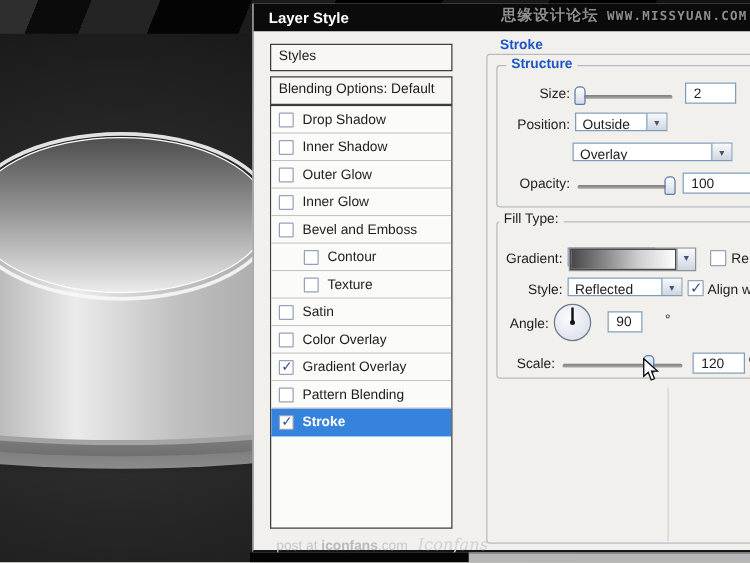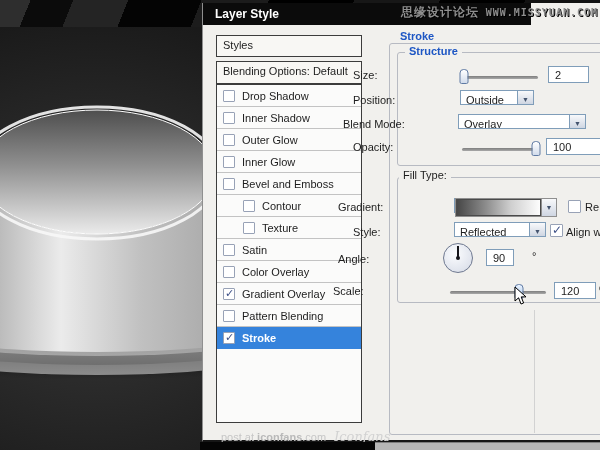--- a/index.html
+++ b/index.html
@@ -10,21 +10,21 @@
 
   
   .streaks { position:absolute; left:0; top:0; width:600px; height:27px; z-index:1;
     background:linear-gradient(112deg,#2e2e2e 0 5%,#0b0b0b 5% 12%,#242424 12% 21%,#040404 21% 33%,#1c1c1c 33% 44%,#000 44% 58%,#171717 58% 72%,#000 72% 86%,#121212 86% 100%); }
 
   .disc-svg { position:absolute; left:0; top:0; z-index:2; }
 
   
   .dialog { position:absolute; left:202px; top:3px; width:398px; height:439px; z-index:5;
     background:#f1f0ed; border-left:1px solid #8f8f8f; border-bottom:2px solid #161616; }
-  .titlebar { position:absolute; left:0; top:0; width:328px; height:22px; background:#0b0b0b; }
+  .titlebar { position:absolute; left:0; top:0; width:398px; height:22px; background:#0b0b0b; }
   .titlebar .t { position:absolute; left:12px; top:4px; color:#fff; font-size:12px; font-weight:bold; }
 
   .panelbox { position:absolute; background:#f8f7f4; border:1px solid #3c3c3c; }
   .panelbox .p-lbl { position:absolute; left:6px; top:3px; }
   .stylesbox   { left:13px; top:32px; width:146px; height:22px; }
   .blendbox    { left:13px; top:58px; width:146px; height:23px; }
   .listbox     { left:13px; top:81px; width:146px; height:339px; background:#fbfbfa; border:1px solid #3c3c3c; position:absolute; overflow:hidden; }
   .row { height:22px; display:flex; align-items:center; gap:7px; padding-left:6px; border-bottom:1px solid #c3c3c3; background:#fbfbfa; }
   .row.indent { padding-left:26px; }
   .row .cb { width:12px; height:12px; background:#fff; border:1px solid #98a2b6; border-radius:1px; position:relative; flex:0 0 auto; }
@@ -32,21 +32,21 @@
   .row.selected { background:#3583dc; border-bottom-color:#3583dc; }
   .row.selected .lbl { color:#fff; font-weight:bold; }
 
   
   .outerbox { position:absolute; left:186px; top:40px; width:222px; height:392px; border:1px solid #b7bac2; border-radius:3px; }
   .sec-title { position:absolute; background:#f1f0ed; padding:0 4px; color:#1d56c4; font-weight:bold; }
   .groupbox { position:absolute; border:1px solid #b7bac2; border-radius:3px; background:transparent; }
   .g-structure { left:194px; top:49px; width:216px; height:114px; }
   .g-fill      { left:194px; top:174px; width:216px; height:126px; }
 
-  .flabel { position:absolute; text-align:left; }
+  .flabel { position:absolute; text-align:right; }
   .track { position:absolute; height:3px; background:linear-gradient(#7e7e7e,#a8a8a8); border-radius:2px; }
   .thumb { position:absolute; top:-7px; width:9px; height:15px; transform:translateX(-50%);
     background:linear-gradient(#ffffff,#d2dcec); border:1px solid #5f7aa4; border-radius:4px 4px 2px 2px; }
   .thumb.hot { background:linear-gradient(#eaf3ff,#a8c8ef); }
   .valbox { position:absolute; height:17px; background:#fff; border:1px solid #7f9db9; padding:2px 0 0 6px; }
   .dd { position:absolute; height:15px; background:#fff; border:1px solid #7f9db9; display:flex; }
   .dd .dd-val { flex:1; padding:3px 0 0 5px; white-space:nowrap; overflow:hidden; }
   .dd .dd-btn { width:16px; border-left:1px solid #7f9db9; background:linear-gradient(#f8f9fb,#cfd6e2); color:#44546e;
     font-size:7px; text-align:center; line-height:18px; }
   .fcb { position:absolute; width:13px; height:13px; background:#fff; border:1px solid #98a2b6; border-radius:1px; }
@@ -199,21 +199,20 @@
       <span class="thumb" style="left: 3%;"></span>
     </div>
     <div class="valbox" style="left:345px; top:63px; width:41px;">2</div>
 
     <span class="flabel" style="left:150px; top:91px; width:103px;">Position:</span>
     <div class="dd" style="left:257px; top:87px; width:74px;">
       <span class="dd-val">Outside</span>
       <span class="dd-btn">▼</span>
     </div>
 
-    <span class="flabel" style="left:140px; top:115px; width:113px;">Blend Mode:</span>
     <div class="dd" style="left:255px; top:111px; width:128px;">
       <span class="dd-val">Overlay</span>
       <span class="dd-btn">▼</span>
     </div>
 
     <span class="flabel" style="left:150px; top:138px; width:103px;">Opacity:</span>
     <div class="track" style="left:259px; top:145px; width:77px;">
       <span class="thumb" style="left: 96%;"></span>
     </div>
     <div class="valbox" style="left:343px; top:135px; width:62px;">100</div>

